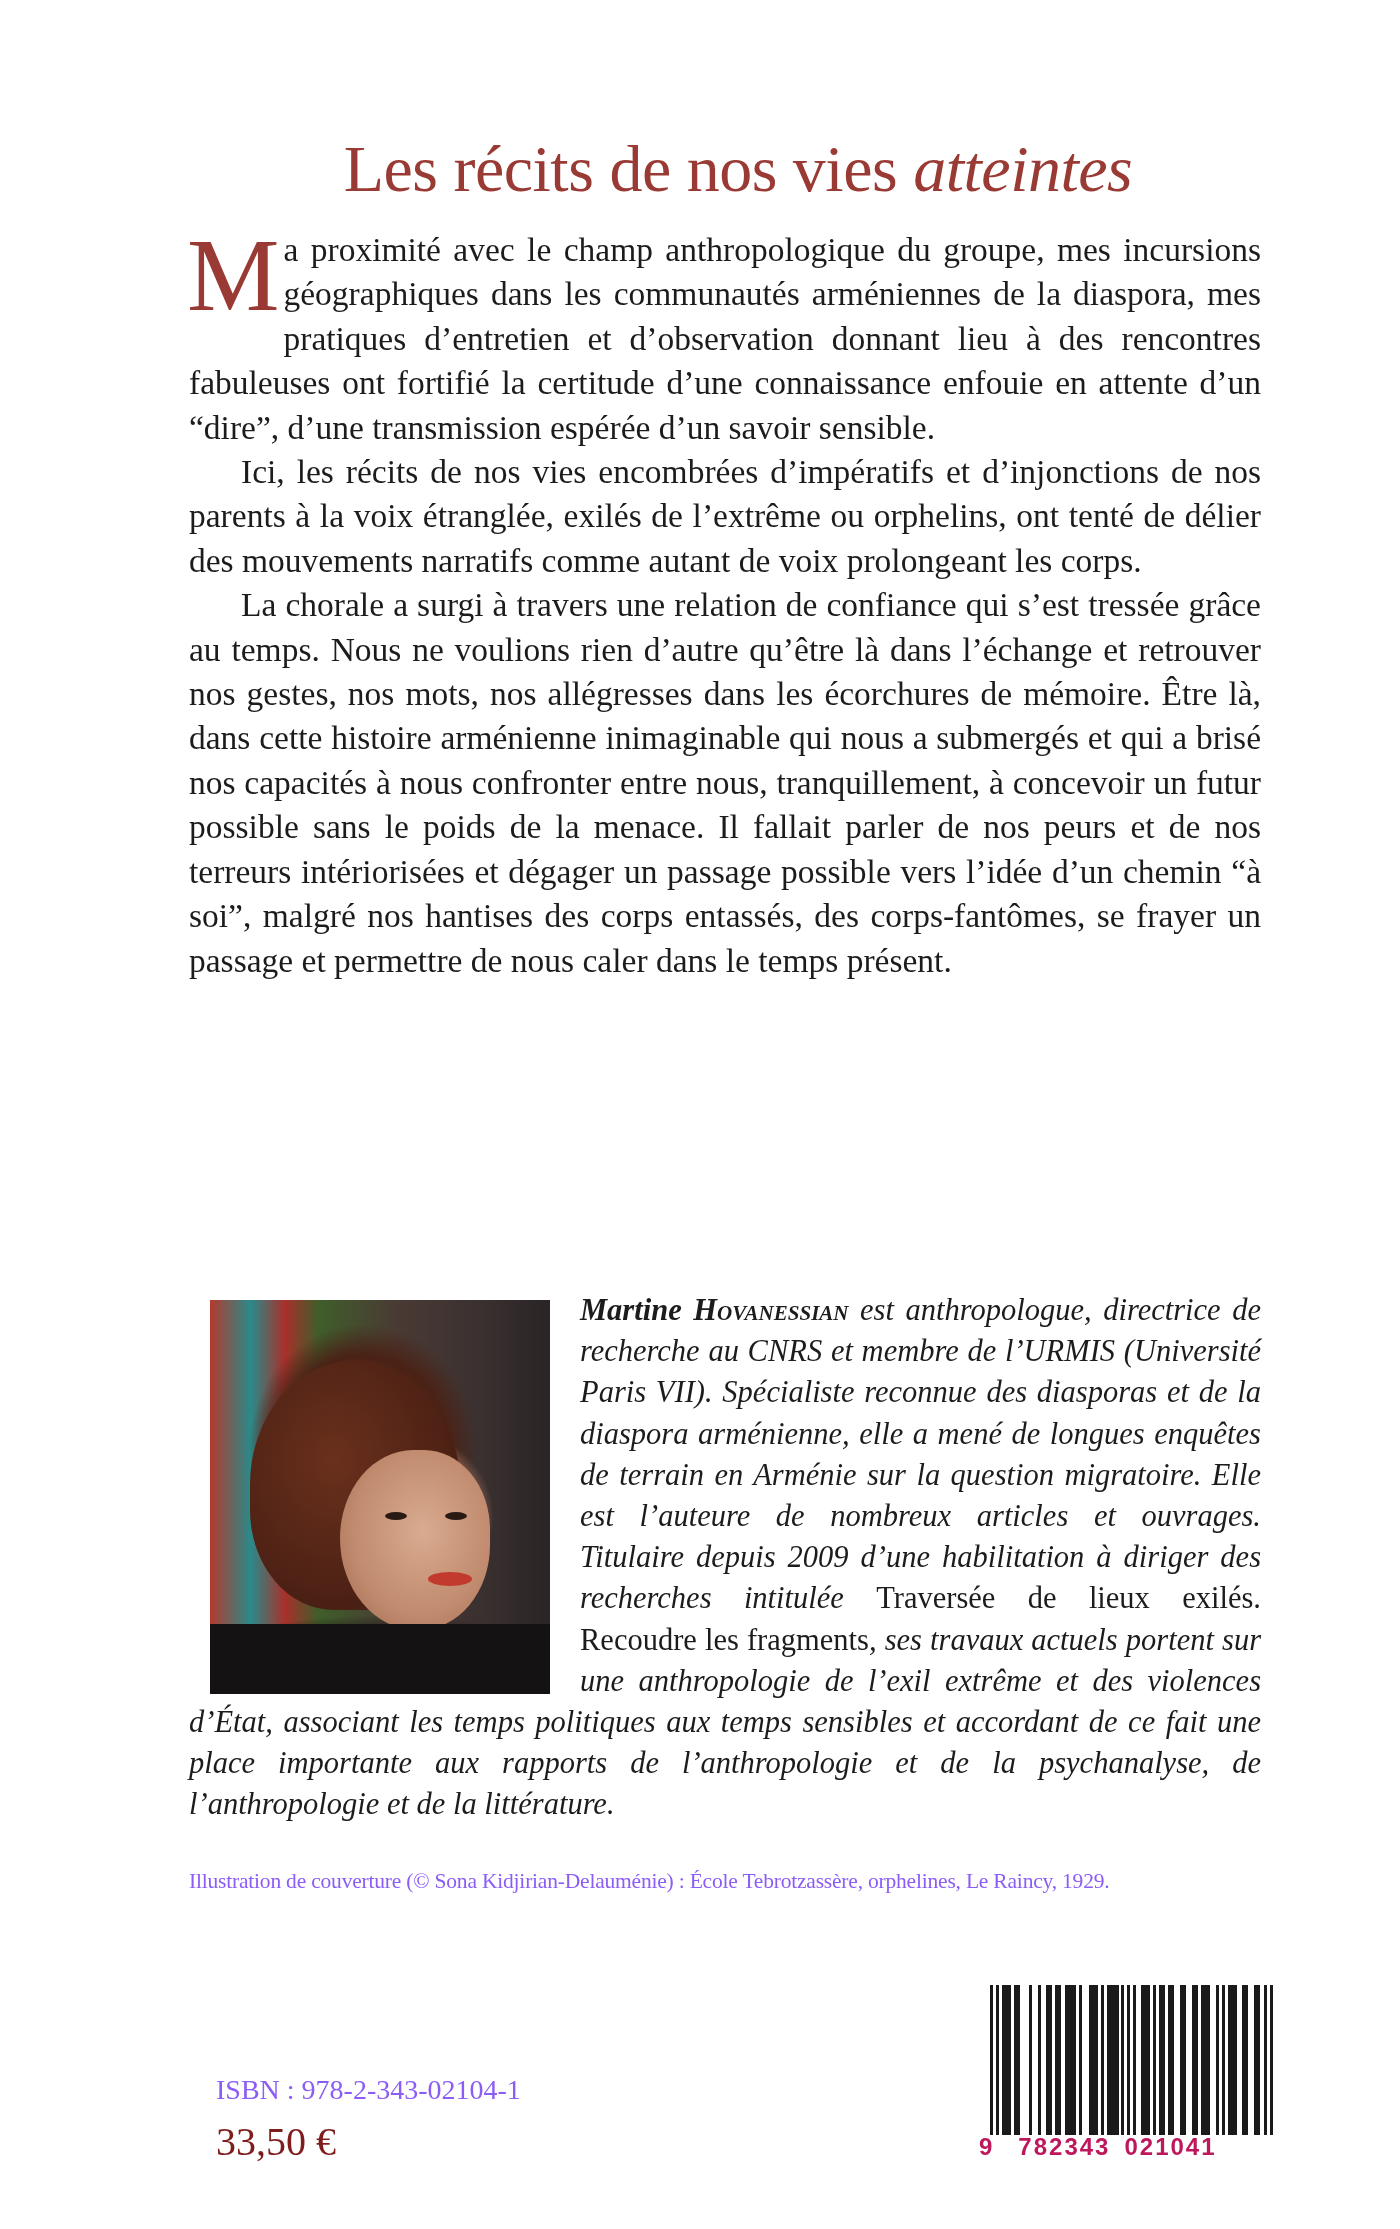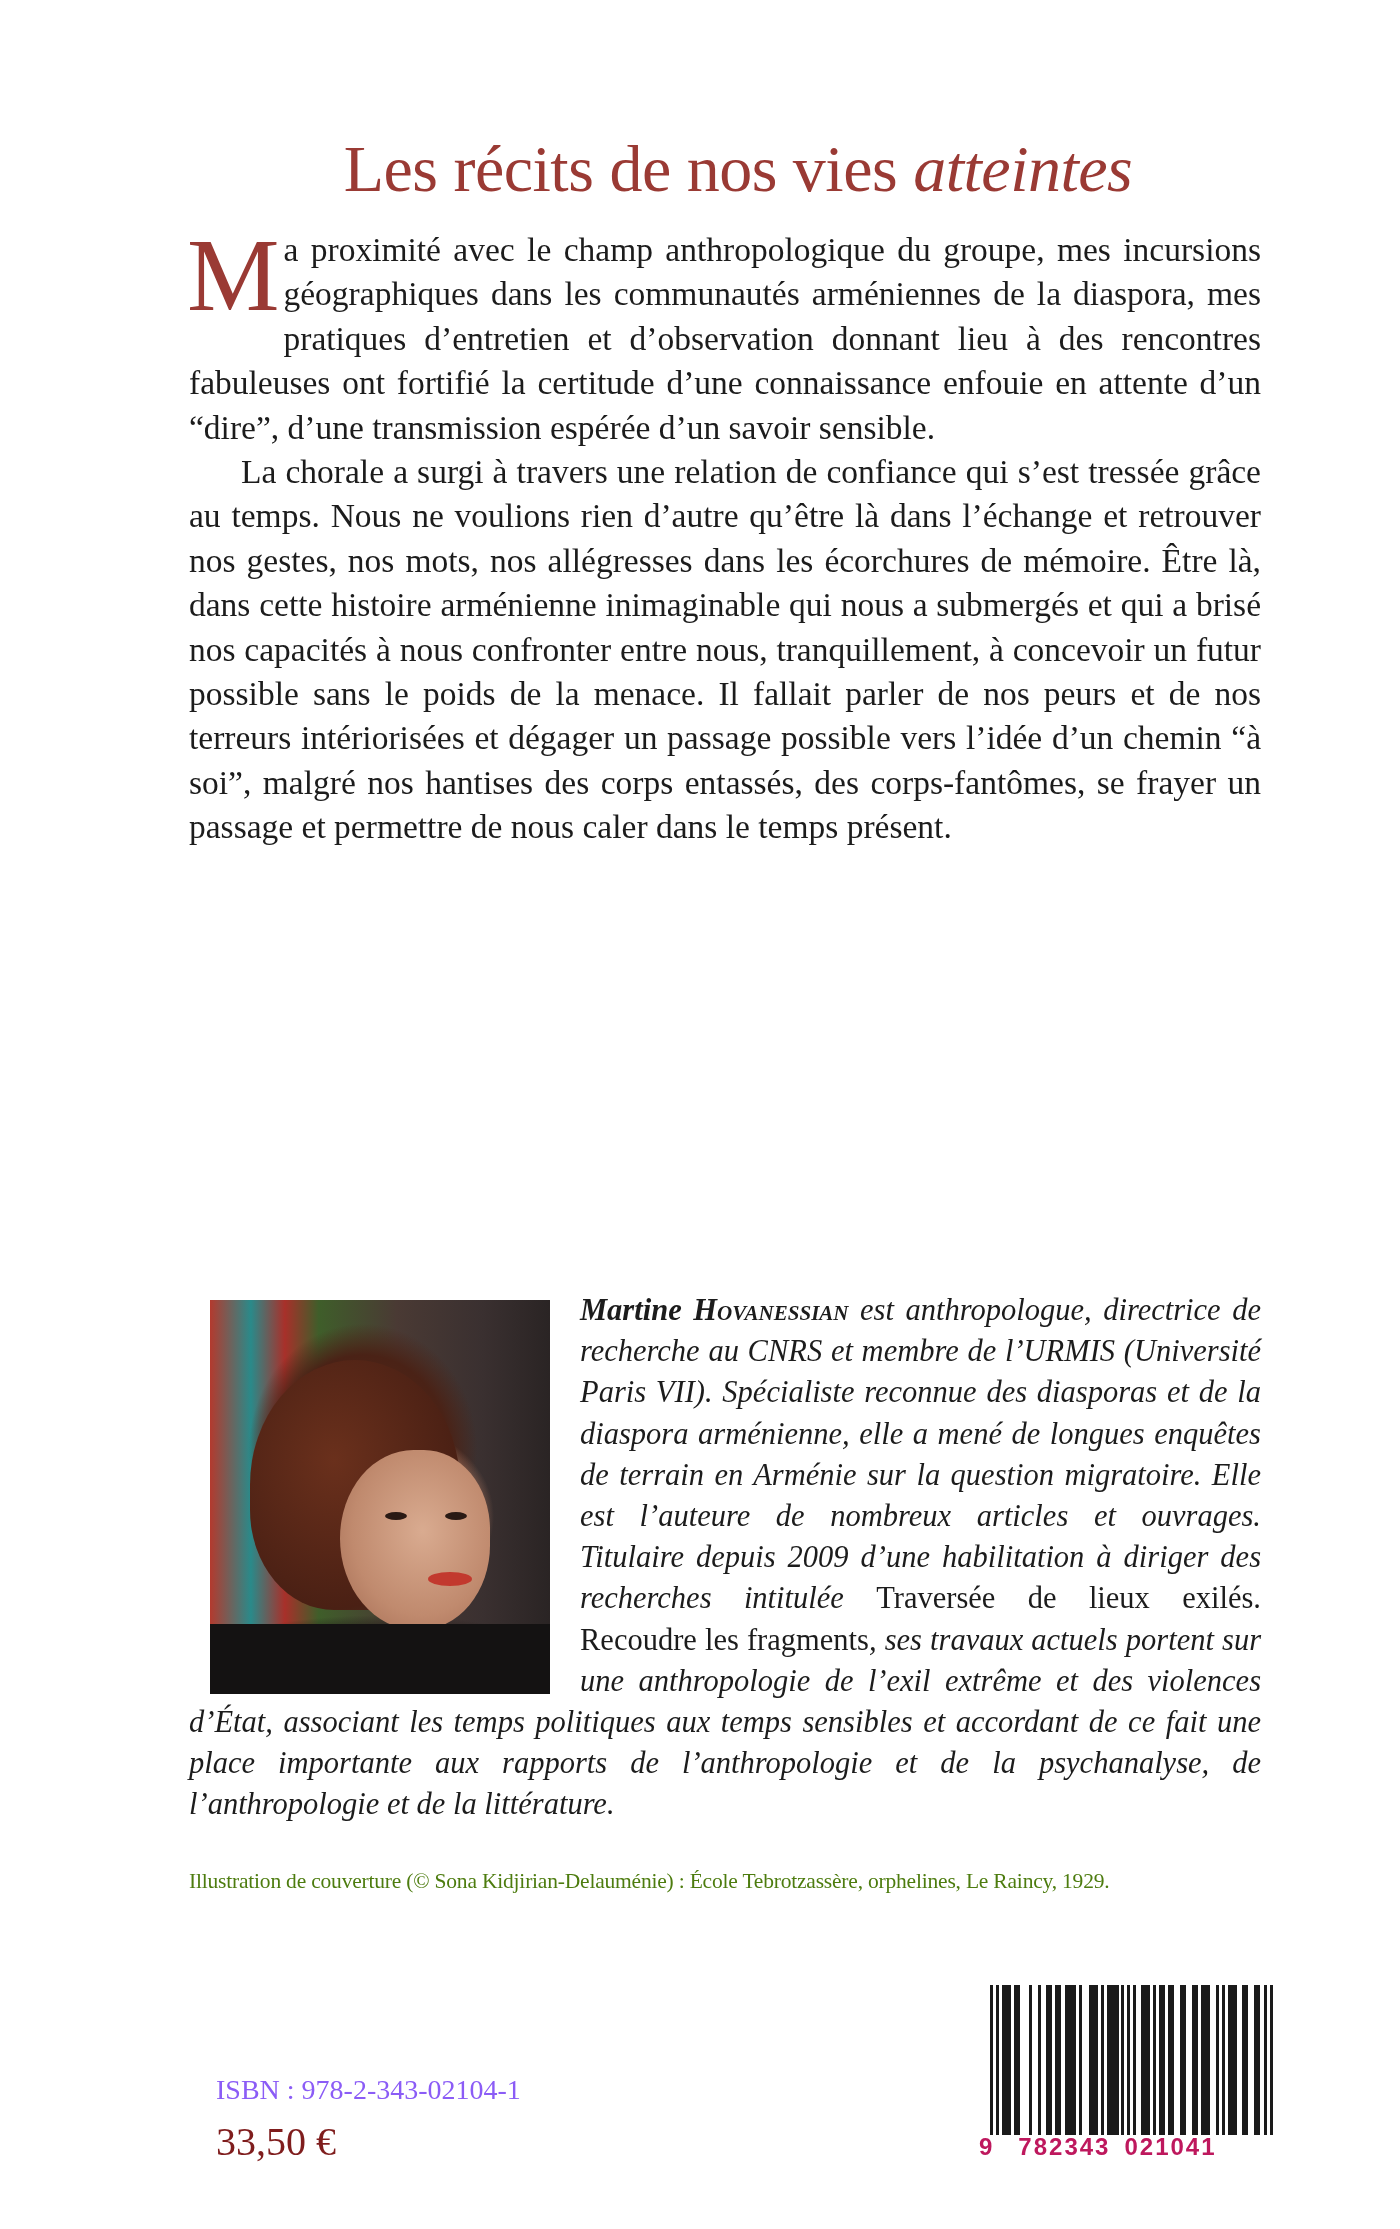--- a/index.html
+++ b/index.html
@@ -59,21 +59,21 @@
     }
     .photo .shirt {
       position: absolute; left: 0; bottom: 0; width: 340px; height: 70px;
       background: #141212;
     }
     .bio .name { font-weight: bold; font-style: italic; }
     .bio .sc { font-weight: bold; font-variant: small-caps; }
     .bio .up { font-style: normal; }
     .credit {
       position: absolute; left: 189px; top: 1869px; width: 1075px;
-      font-size: 21.5px; color: #4d7c0f; white-space: nowrap; letter-spacing: -0.2px;
+      font-size: 21.5px; color: #8b5cf6; white-space: nowrap; letter-spacing: -0.2px;
     }
     .isbn {
       position: absolute; left: 216px; top: 2074px; font-size: 28px; color: #8b5cf6;
     }
     .price {
       position: absolute; left: 216px; top: 2118px; font-size: 40px; color: #7f1d1d;
     }
     .barcode {
       position: absolute; left: 990px; top: 1985px; width: 290px; height: 200px;
     }
@@ -84,20 +84,21 @@
       font-size: 24px; letter-spacing: 2px; color: #be185d; white-space: nowrap;
     }
   </style>
 </head>
 <body>
 
 <h1 class="title"><span>Les récits de nos vies </span><span class="it">atteintes</span></h1>
 
 <div class="main-text">
   <p class="first"><span class="dropcap">M</span><span>a proximité avec le champ anthropologique du groupe, mes incursions géographiques dans les communautés arméniennes de la diaspora, mes pratiques d’entretien et d’observation donnant lieu à des rencontres fabuleuses ont fortifié la certitude d’une connaissance enfouie en attente d’un “dire”, d’une transmission espérée d’un savoir sensible.</span></p>
+  <p>Ici, les récits de nos vies encombrées d’impératifs et d’injonctions de nos parents à la voix étranglée, exilés de l’extrême ou orphelins, ont tenté de délier des mouvements narratifs comme autant de voix prolongeant les corps.</p>
   <p>La chorale a surgi à travers une relation de confiance qui s’est tressée grâce au temps. Nous ne voulions rien d’autre qu’être là dans l’échange et retrouver nos gestes, nos mots, nos allégresses dans les écorchures de mémoire. Être là, dans cette histoire arménienne inimaginable qui nous a submergés et qui a brisé nos capacités à nous confronter entre nous, tranquillement, à concevoir un futur possible sans le poids de la menace. Il fallait parler de nos peurs et de nos terreurs intériorisées et dégager un passage possible vers l’idée d’un chemin “à soi”, malgré nos hantises des corps entassés, des corps-fantômes, se frayer un passage et permettre de nous caler dans le temps présent.</p>
 </div>
 
 <div class="bio">
   <div class="photo" title="Portrait of the author">
     <div class="hair"></div>
     <div class="face"></div>
     <div class="eye" style="left:175px"></div>
     <div class="eye" style="left:235px"></div>
     <div class="lips"></div>

